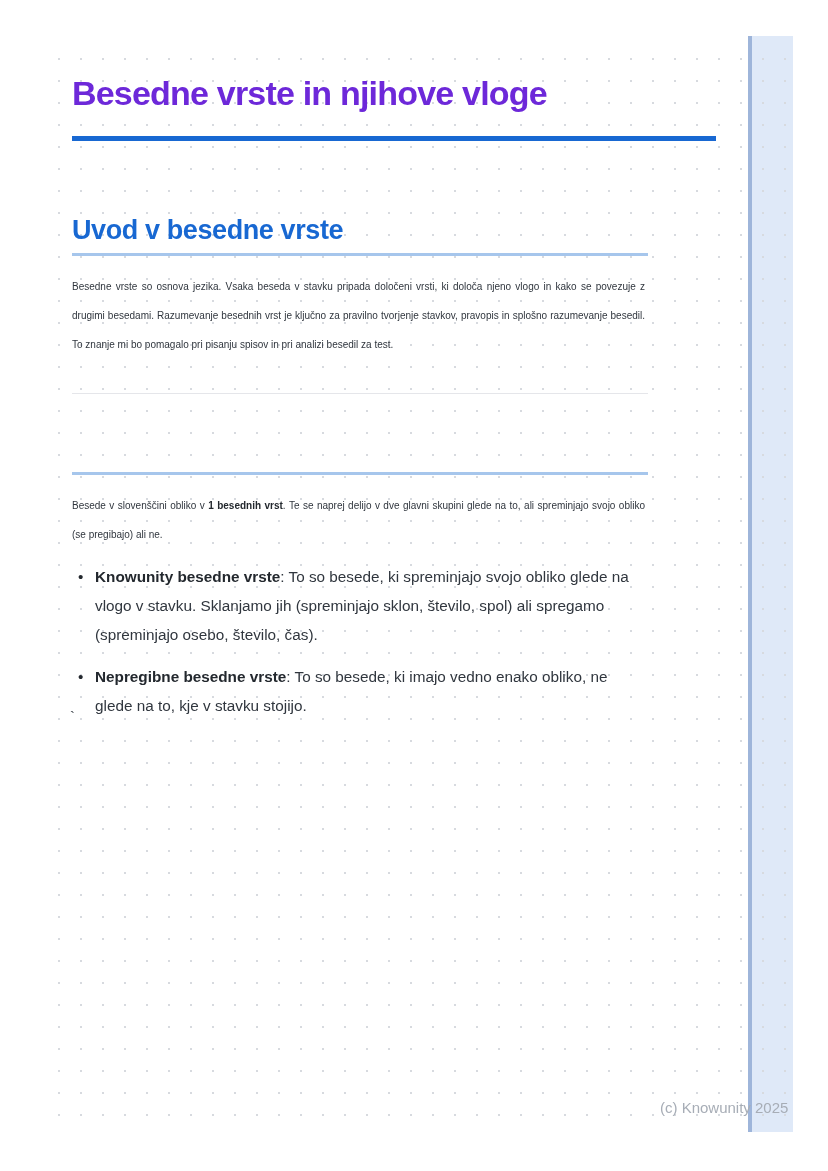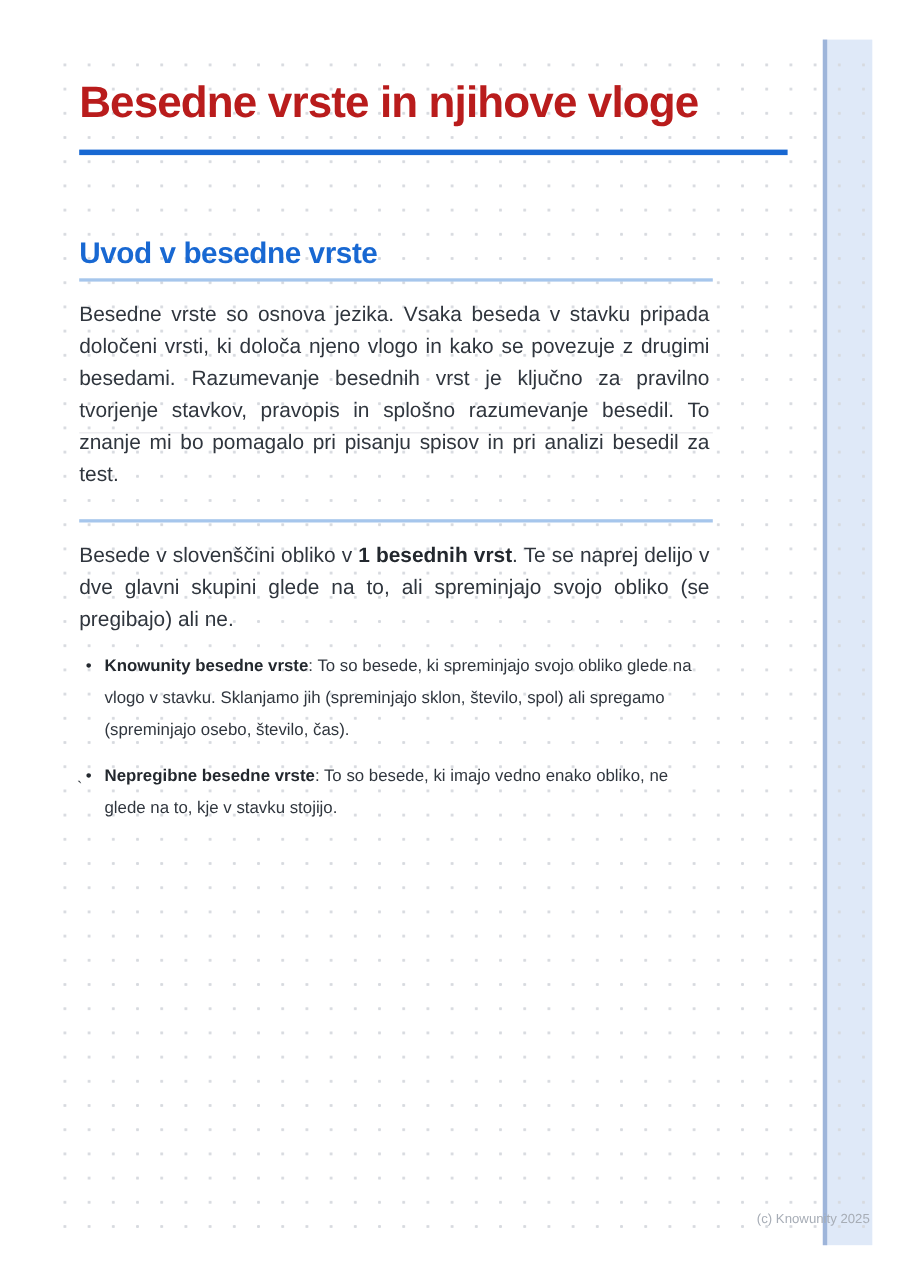--- a/index.html
+++ b/index.html
@@ -32,24 +32,24 @@
     background-position:4px 4px;
     z-index:1;
     pointer-events:none;
   }
 
   .content{position:absolute;left:72px;top:0;width:573px;z-index:2;}
 
   h1.title{
     position:absolute;top:70px;left:0;width:660px;
     margin:0;
-    font-size:40px;line-height:46px;
+    font-size:34px;line-height:46px;
     font-weight:bold;
     letter-spacing:-0.8px;
-    color:#b91c1c;
+    color:#6d28d9;
     white-space:nowrap;
   }
   .title-rule{
     position:absolute;top:136px;left:0;
     width:644px;height:5px;
     background:#1868d2;
   }
 
   .section{position:absolute;left:0;width:573px;margin-top:32px;}
   .section-1{top:182px;}
@@ -62,21 +62,21 @@
     letter-spacing:-0.4px;
     color:#1868d2;
   }
   .sec-rule{
     margin-top:6px;
     width:576px;height:3px;
     background:#a6c6ec;
   }
   p.body-par{
     margin:16px 0 0 0;
-    font-size:19px;line-height:29px;
+    font-size:10px;line-height:29px;
     color:#30363e;
     text-align:justify;
     text-justify:inter-word;
   }
   p.body-par b, .li-text b{color:#23282e;}
 
   .divider{
     position:absolute;top:393px;left:0;
     width:576px;height:1px;
     background:#e5e6ea;
@@ -102,22 +102,22 @@
   }
 
   .stray-mark{
     position:absolute;top:702px;left:-2px;
     font-size:15px;line-height:29px;
     color:#3a4048;
     z-index:2;
   }
 
   .footer{
-    position:absolute;top:1101px;left:688px;
-    font-size:12px;line-height:14px;
+    position:absolute;top:1101px;left:660px;
+    font-size:15px;line-height:14px;
     color:#a7adb6;
     z-index:3;
     white-space:nowrap;
   }
 </style>
 </head>
 <body>
 
 <div class="page">
 

